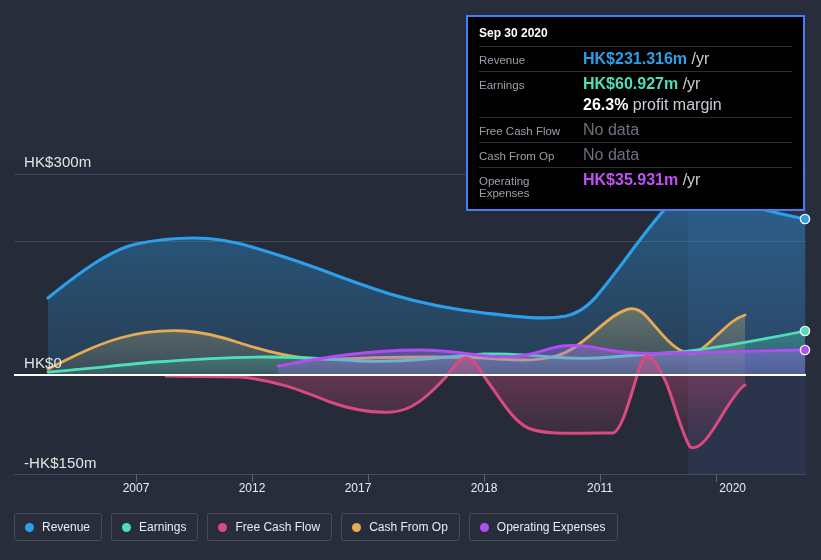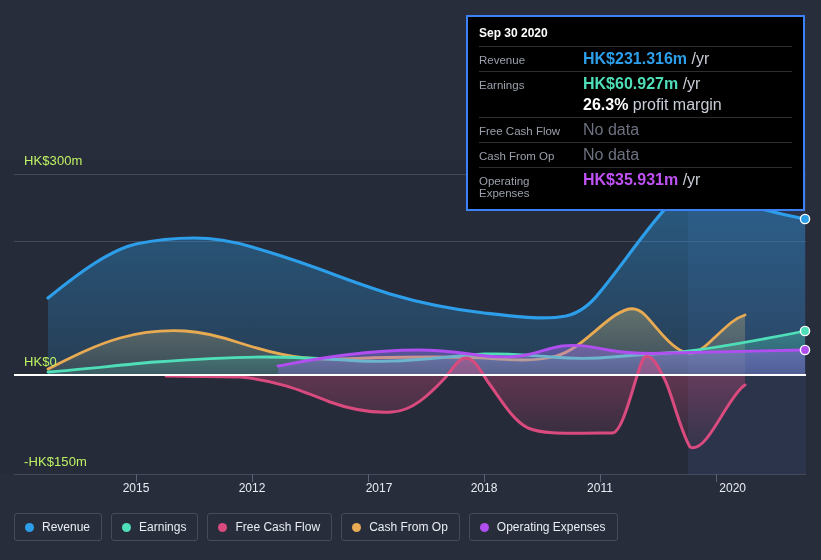--- a/index.html
+++ b/index.html
@@ -12,21 +12,21 @@
     -webkit-font-smoothing:antialiased;
   }
   #root{position:absolute;inset:0;}
 
   
   .plot{position:absolute;left:0;top:0;width:821px;height:500px;}
   .plot svg{display:block;}
 
   
   .ylab{
-    position:absolute;color:#bef264;font-size:13px;letter-spacing:.1px;
+    position:absolute;color:#e5e5e5;font-size:15px;letter-spacing:.1px;
     white-space:nowrap;
   }
   .xlab{
     position:absolute;color:#e9ecf2;font-size:12px;text-align:center;
     width:60px;white-space:nowrap;
   }
 
   
   .tooltip{
     position:absolute;left:466px;top:15px;width:339px;
@@ -178,23 +178,23 @@
         <circle cx="805" cy="219" r="4.6" fill="#2d9fea" stroke="#ffffff" stroke-width="1.4"></circle>
         <circle cx="805" cy="331" r="4.6" fill="#4fdfb8" stroke="#ffffff" stroke-width="1.4"></circle>
         <circle cx="805" cy="350" r="4.6" fill="#b14ef0" stroke="#ffffff" stroke-width="1.4"></circle>
       </g>
     </svg>
 
     <div class="ylab" style="left:24px;top:153px;">HK$300m</div>
     <div class="ylab" style="left:24px;top:354px;">HK$0</div>
     <div class="ylab" style="left:24px;top:454px;">-HK$150m</div>
 
-    <div class="xlab" style="left:106px;top:481px;">2015</div>
+    <div class="xlab" style="left:106px;top:481px;">2007</div>
     <div class="xlab" style="left:222px;top:481px;">2012</div>
-    <div class="xlab" style="left:349px;top:481px;">2017</div>
+    <div class="xlab" style="left:328px;top:481px;">2017</div>
     <div class="xlab" style="left:454px;top:481px;">2018</div>
     <div class="xlab" style="left:570px;top:481px;">2011</div>
     <div class="xlab" style="left:686px;top:481px;text-align:right;">2020</div>
   </div>
 
   <div class="tooltip">
     <div class="tt-title">Sep 30 2020</div>
     <div class="tt-rows">
 
       <div class="tt-row">

